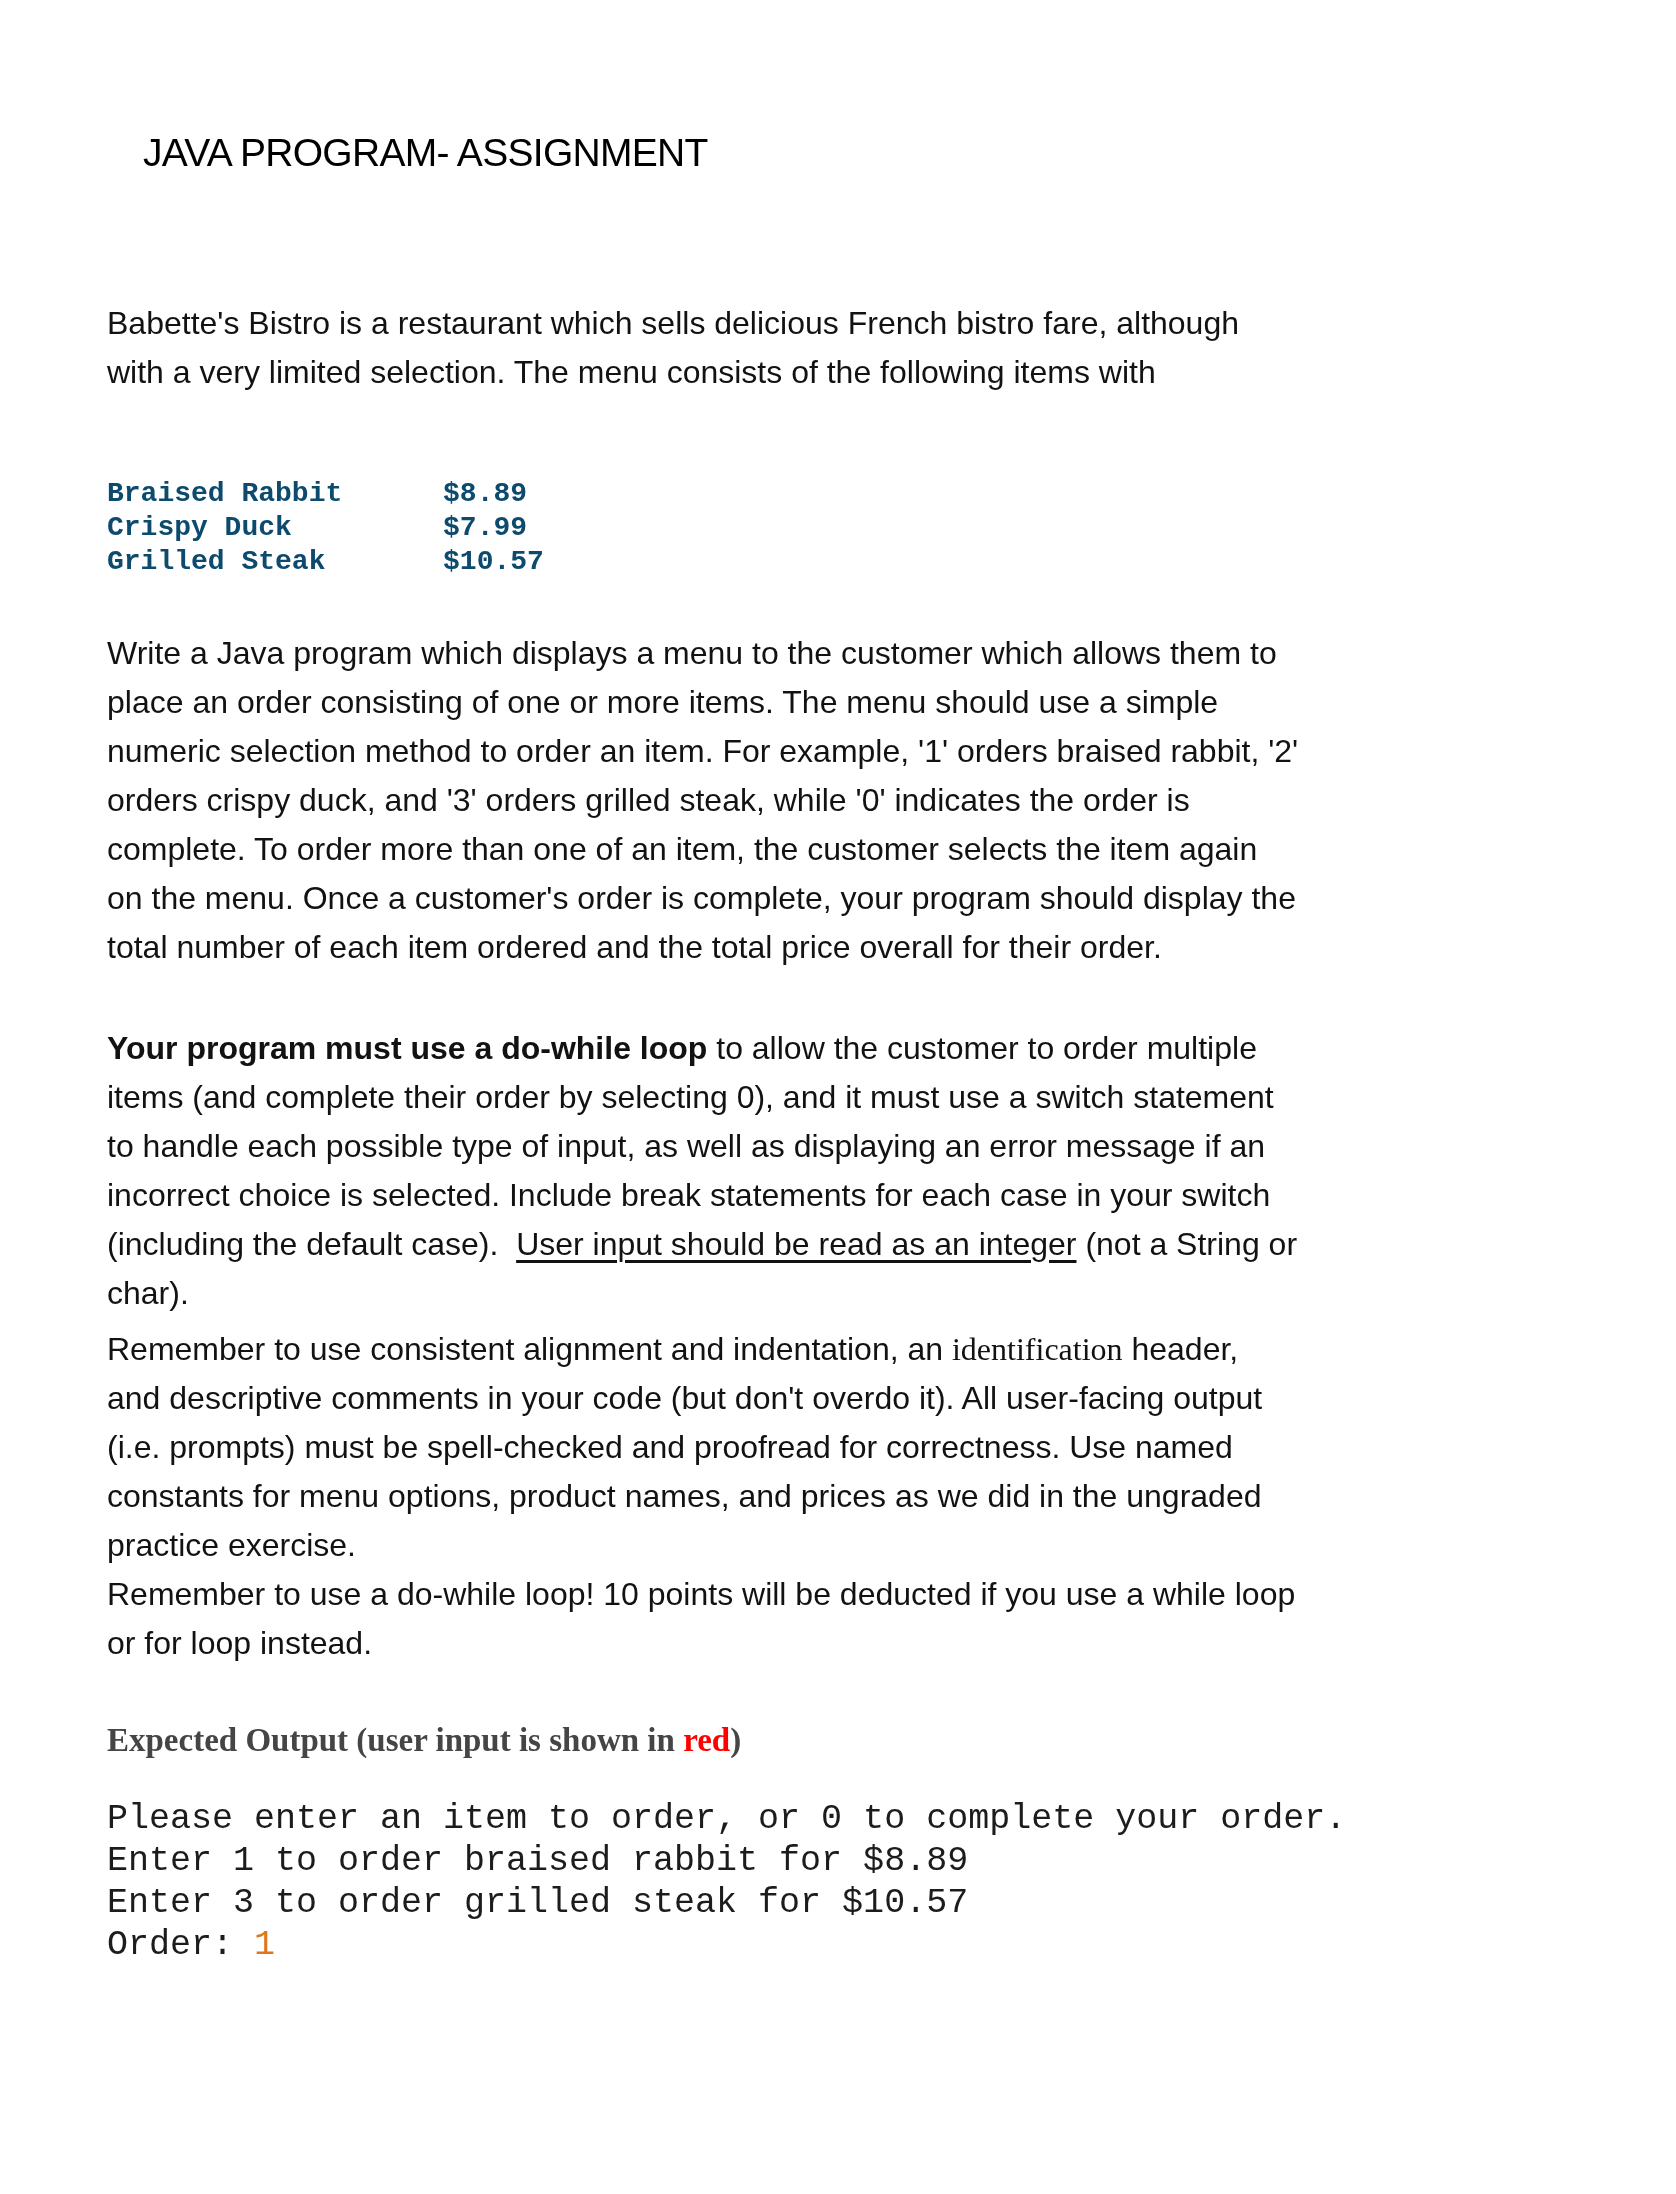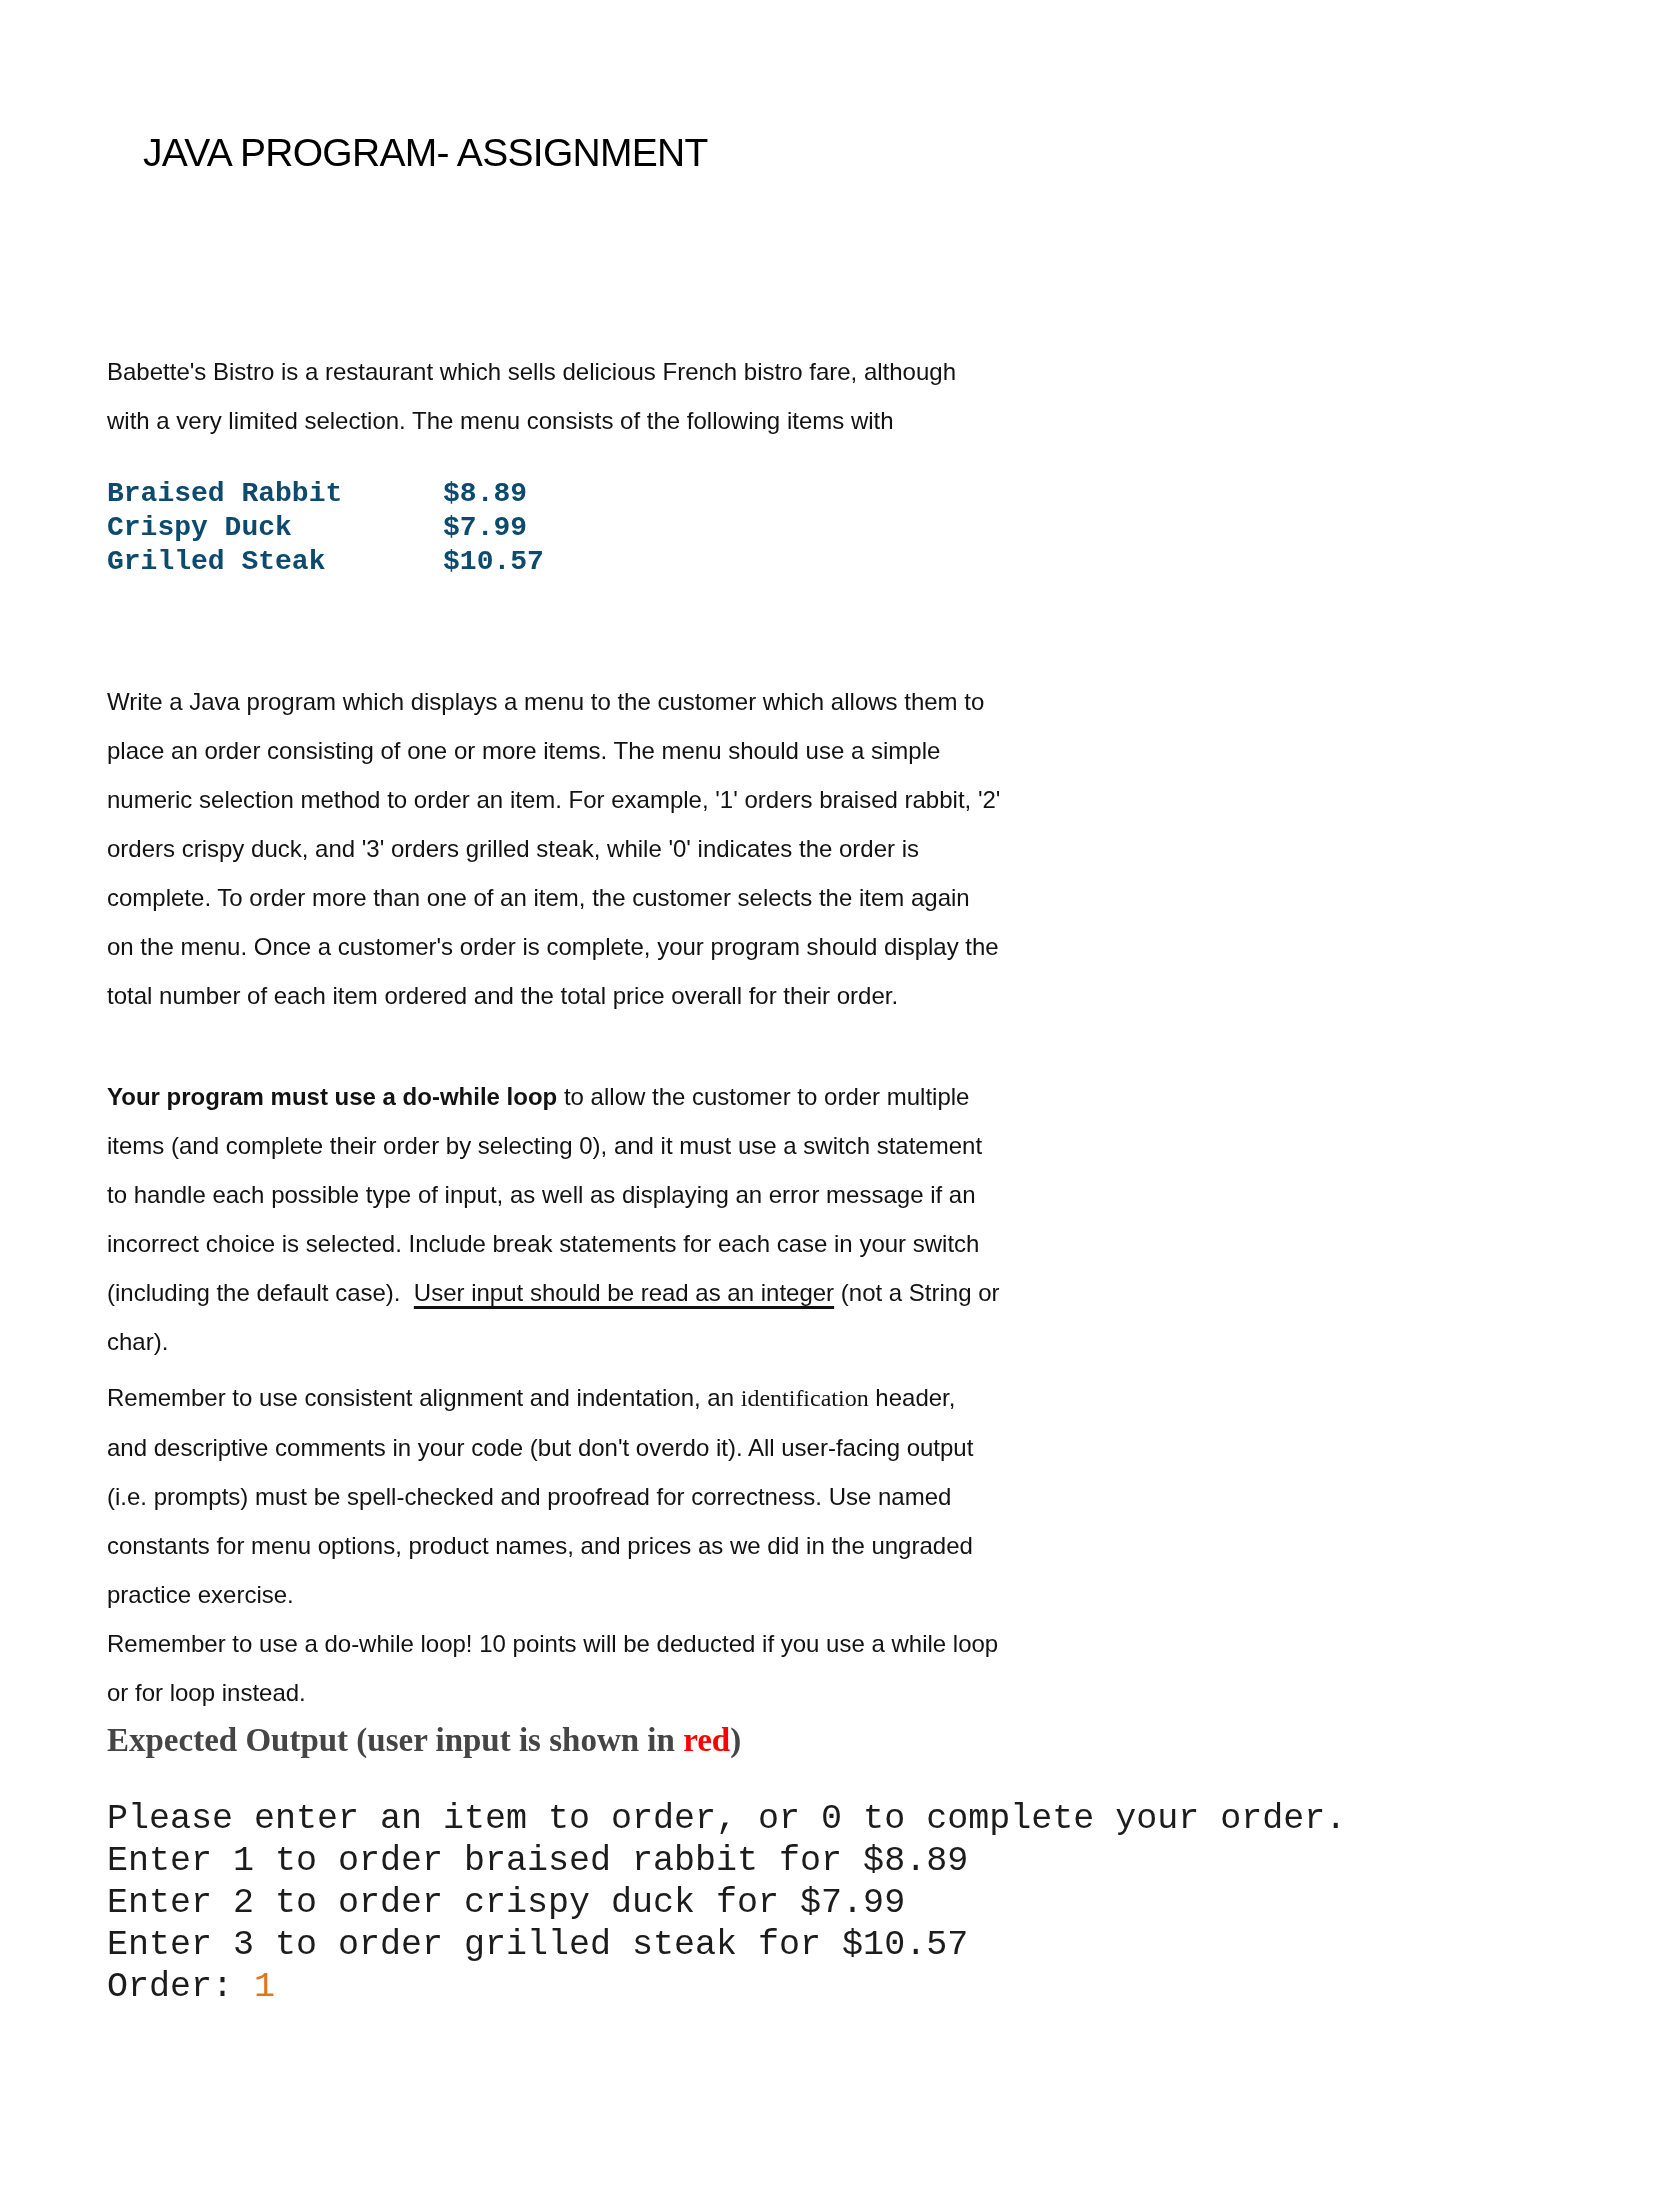--- a/index.html
+++ b/index.html
@@ -5,21 +5,21 @@
   html,body { margin:0; padding:0; background:#ffffff; }
   body {
     width:1677px; height:2194px; position:relative; overflow:hidden;
     font-family:"Liberation Sans", sans-serif;
   }
   .block { position:absolute; left:107px; width:1493px; }
   .line { white-space:pre; }
   .title {
     font-size:39px; color:#000000; letter-spacing:-0.7px; font-weight:400;
   }
-  .body-text { font-size:24px; line-height:49px; color:#121212;margin-top:48px; }
+  .body-text { font-size:32px; line-height:49px; color:#121212; }
   .mono-menu {
     font-family:"Liberation Mono", monospace; font-weight:bold;
     font-size:28px; line-height:34px; color:#0c4a6e;
   }
   .console-text {
     font-family:"Liberation Mono", monospace;
     font-size:35px; line-height:42px; color:#1c1c1c;
   }
   .heading-serif {
     font-family:"Liberation Serif", serif; font-weight:bold;
@@ -89,19 +89,18 @@
       <div class="line"><span>or for loop instead.</span></div>
     </div>
 
   <div id="expected-heading" class="block heading-serif">
       <div class="line"><span>Expected Output (user input is shown in </span><span class="red">red</span><span>)</span></div>
     </div>
 
   <div id="console-block" class="block console-text">
       <div class="line"><span>Please enter an item to order, or 0 to complete your order.</span></div>
       <div class="line"><span>Enter 1 to order braised rabbit for $8.89</span></div>
-      <div class="line"><span>Enter 2 to order crispy duck for $7.99</span></div>
       <div class="line"><span>Enter 3 to order grilled steak for $10.57</span></div>
       <div class="line"><span>Order: </span><span class="orange">1</span></div>
     </div>
 
 </div>
 
 
 </body></html>

